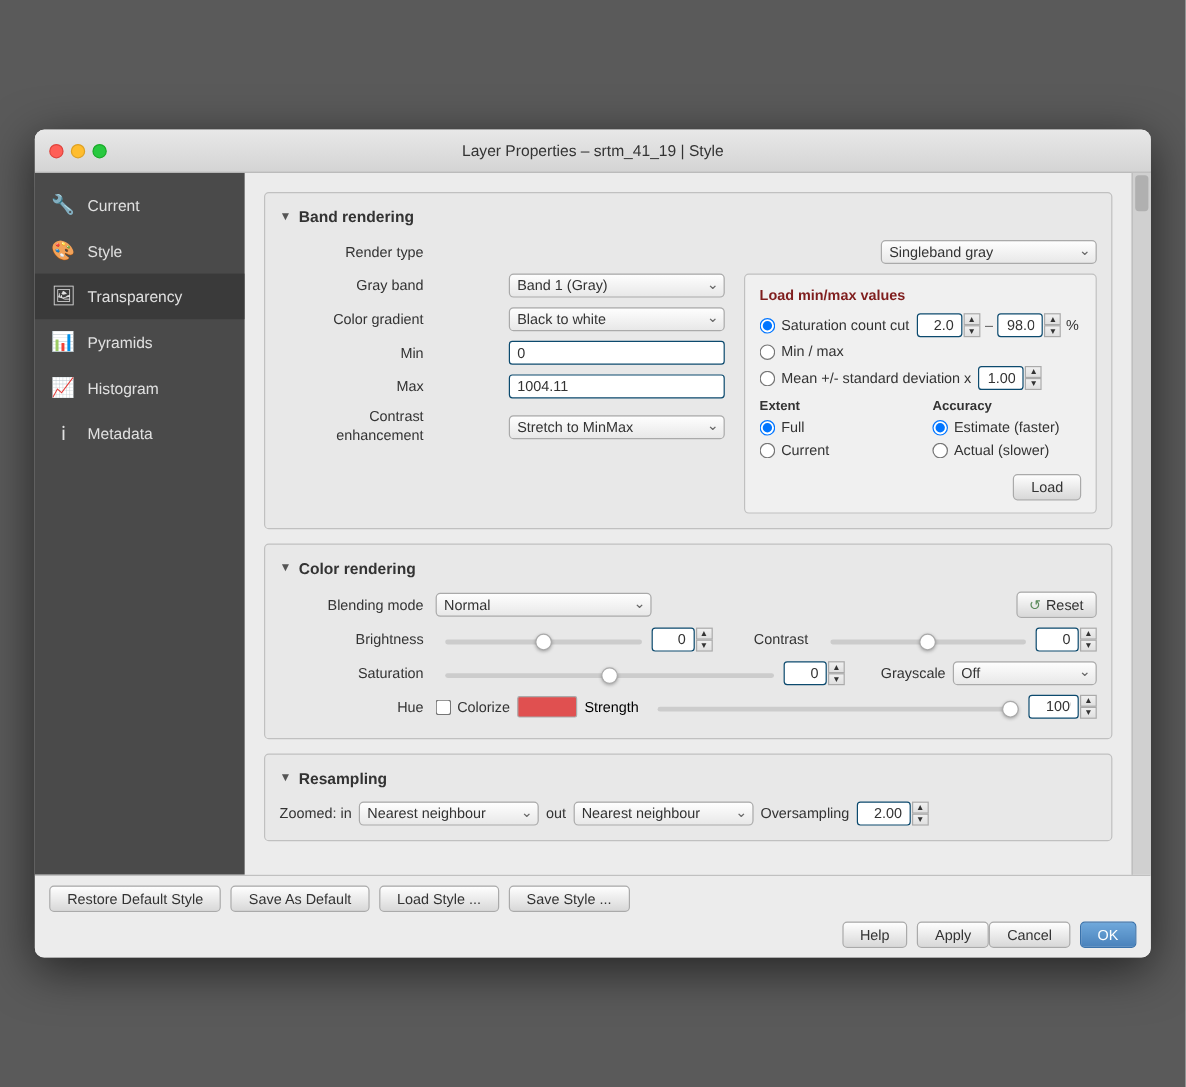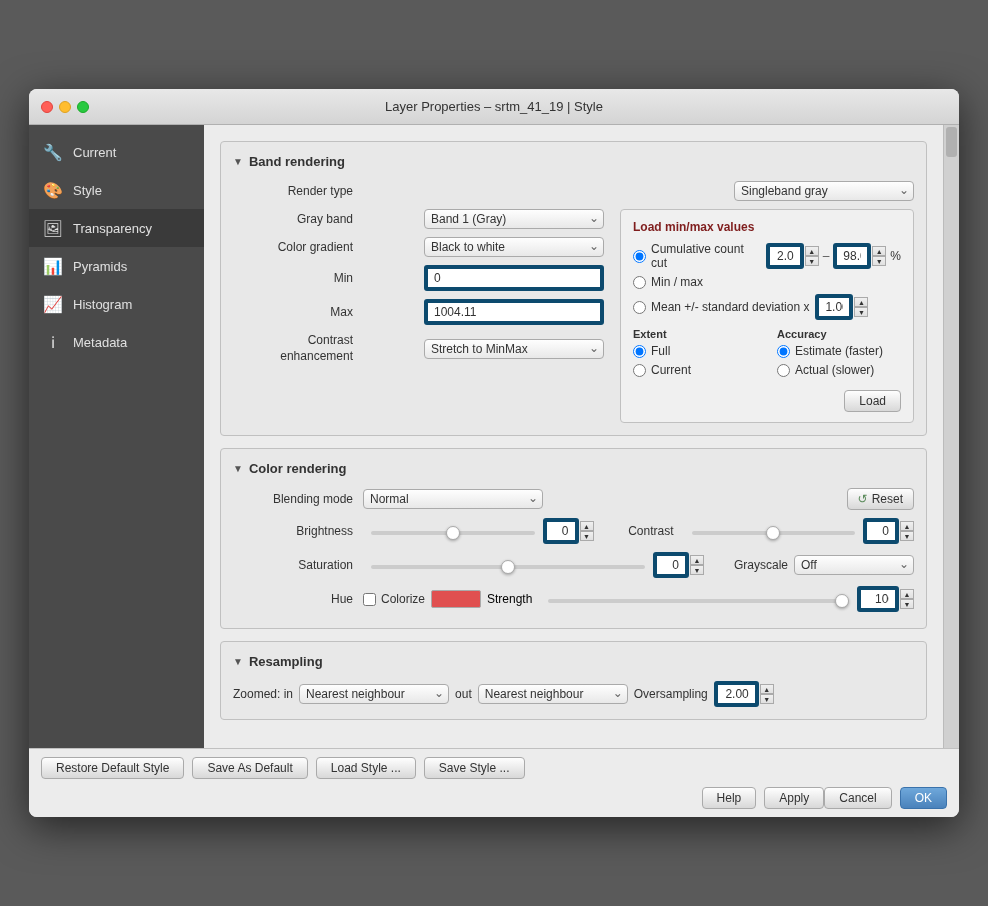--- a/index.html
+++ b/index.html
@@ -139,21 +139,21 @@
       content: '⌄';
       position: absolute;
       right: 5px;
       top: 50%;
       transform: translateY(-60%);
       pointer-events: none;
       font-size: 12px;
       color: #666;
     }
     input[type="text"], input[type="number"] {
-      border: 4px solid #0c4a6e;
+      border: 1px solid #0c4a6e;
       border-radius: 3px;
       padding: 2px 6px;
       font-size: 12px;
       background: white;
       color: #333;
     }
     .load-minmax-box {
       border: 1px solid #c0c0c0;
       border-radius: 4px;
       padding: 10px 12px;
@@ -443,21 +443,21 @@
                 </div>
               </div>
             </div>
 
             <div class="band-right">
               <div class="load-minmax-box">
                 <div class="load-minmax-title">Load min/max values</div>
 
                 <div class="radio-row">
                   <input type="radio" name="minmax" checked="" style="">
-                  <span>Cumulative count cut</span>
+                  <span>Saturation count cut</span>
                   <div style="display:flex;align-items:center;margin-left:6px;">
                     <div class="spinbox">
                       <input type="text" value="2.0" style="width: 38px;">
                       <div class="spin-btns">
                         <div class="spin-btn">▲</div>
                         <div class="spin-btn">▼</div>
                       </div>
                     </div>
                     <span class="dash-line">–</span>
                     <div class="spinbox">

